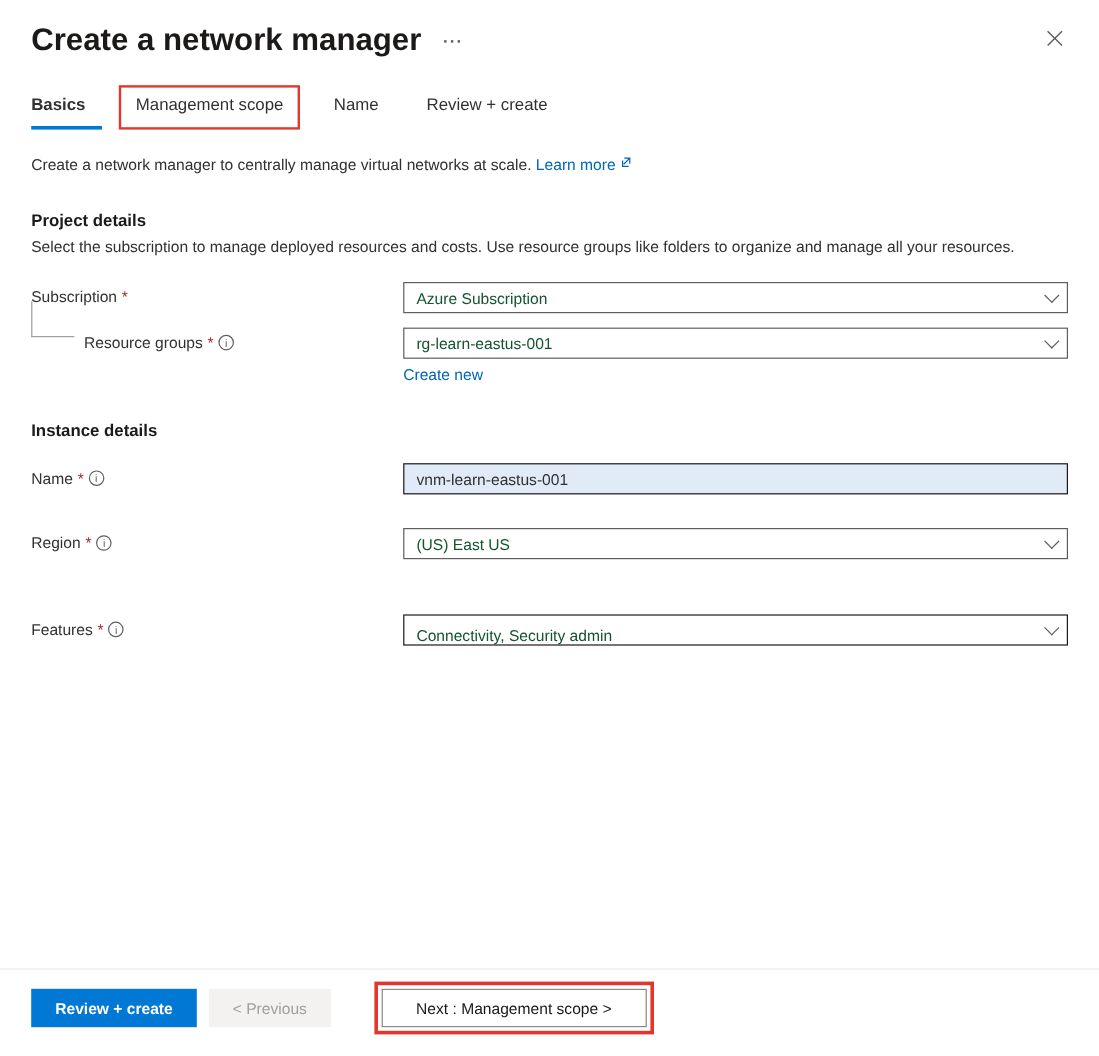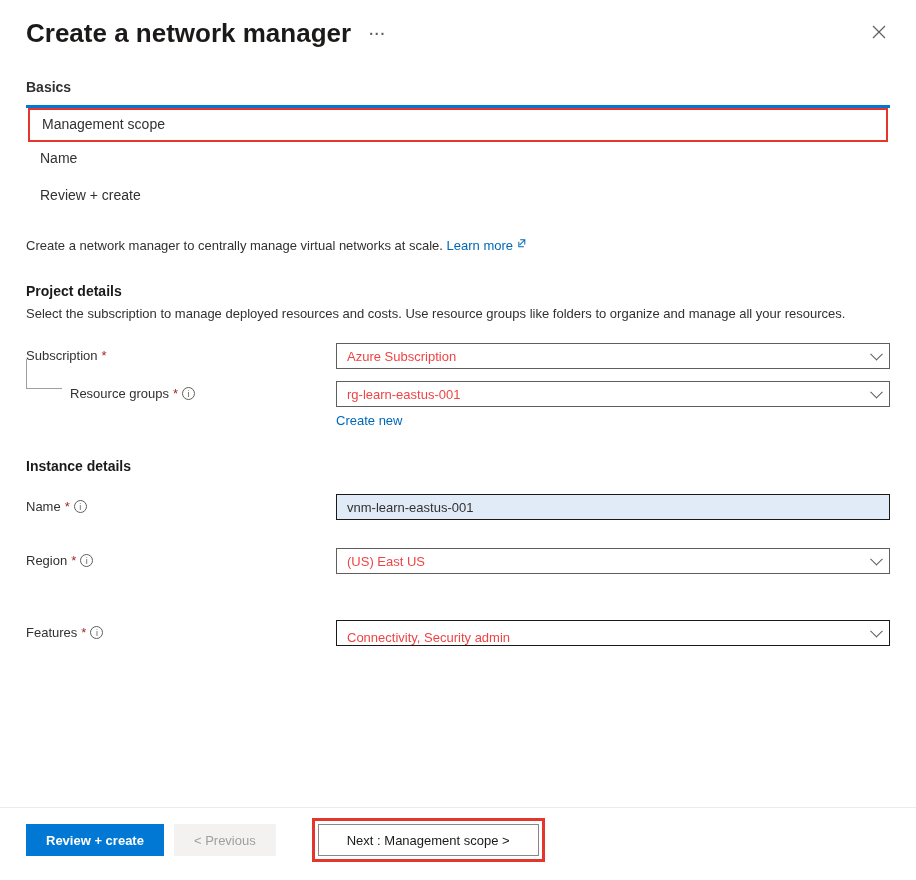--- a/index.html
+++ b/index.html
@@ -43,22 +43,21 @@
     }
     .close-btn svg {
       width: 14px;
       height: 14px;
       stroke: #605e5c;
       stroke-width: 1.2;
     }
     .tabs {
       display: flex;
       padding: 14px 26px 0 26px;
-      gap: 0;
-      flex-direction: column;
+      gap: 12px;
     }
     .tab {
       padding: 8px 14px 10px 14px;
       font-size: 14px;
       color: #323130;
       cursor: pointer;
       border-bottom: 3px solid transparent;
       position: relative;
     }
     .tab:first-child {
@@ -154,21 +153,21 @@
     .form-control-wrap {
       flex: 1;
     }
     .dropdown {
       width: 100%;
       height: 26px;
       border: 1px solid #605e5c;
       background: #fff;
       padding: 0 24px 0 10px;
       font-size: 13px;
-      color: #ef4444;
+      color: #14532d;
       position: relative;
       display: flex;
       align-items: center;
       cursor: pointer;
     }
     .dropdown::after {
       content: "";
       position: absolute;
       right: 8px;
       top: 50%;

